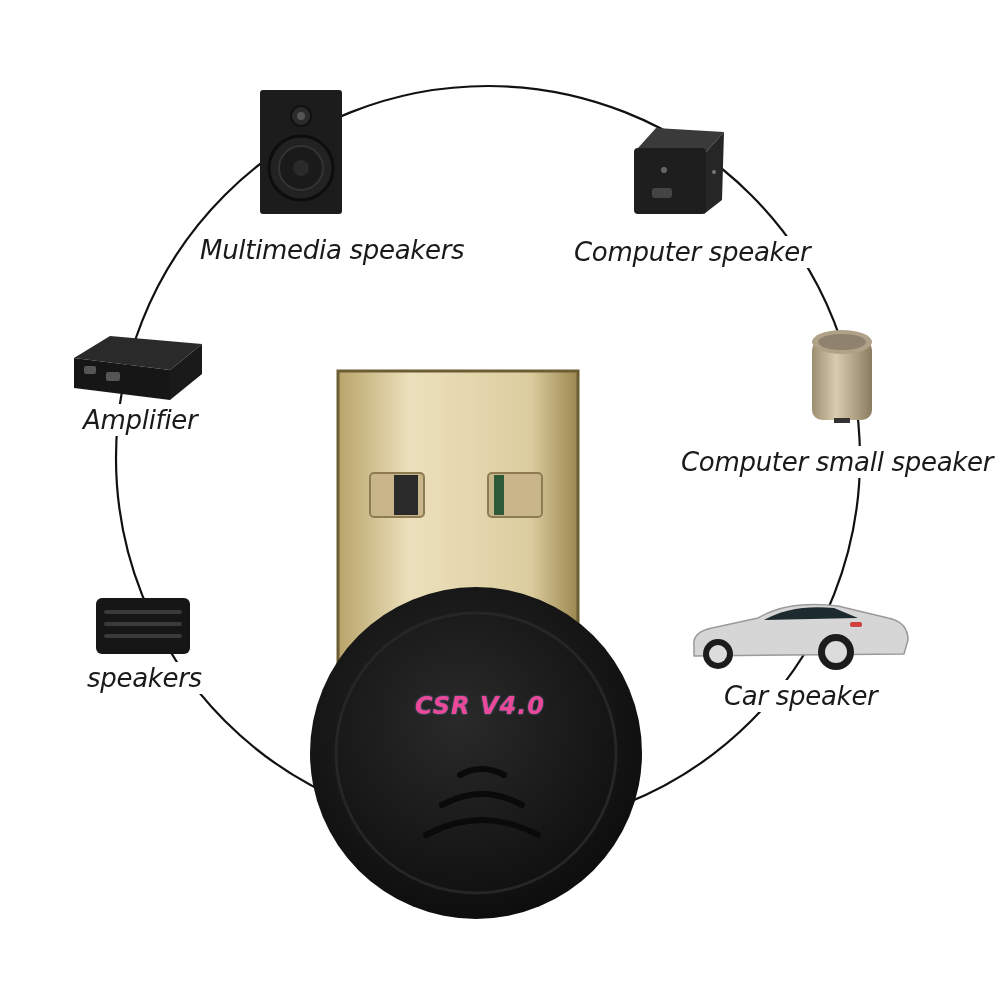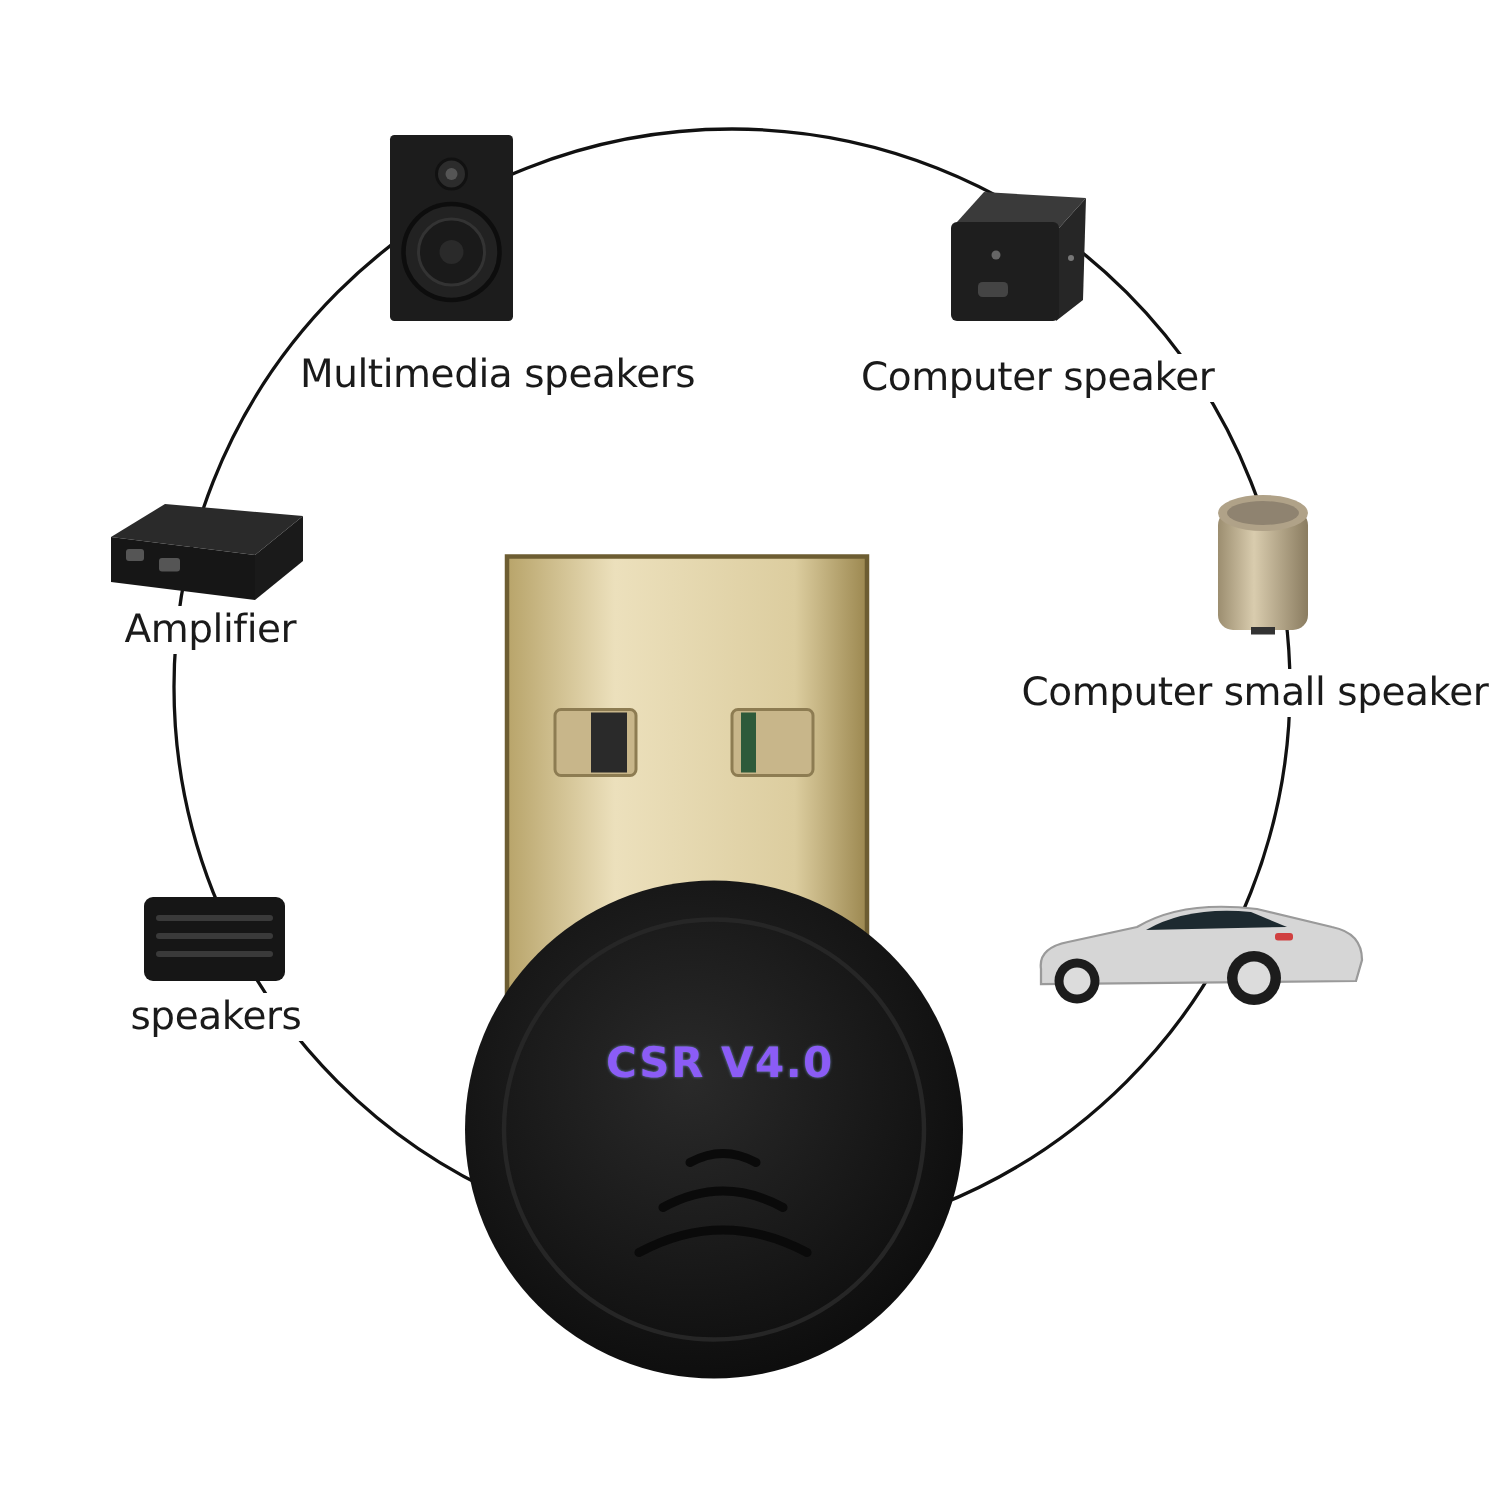--- a/index.html
+++ b/index.html
@@ -1,25 +1,25 @@
 <!DOCTYPE html>
 <html><head>
   <meta charset="utf-8">
   <style>
     html, body { margin: 0; padding: 0; background: #ffffff; }
     body { width: 1001px; height: 1001px; position: relative; overflow: hidden;
            font-family: "DejaVu Sans", sans-serif; }
-    .stage { position: absolute; left: 0; top: 0; width: 1001px; height: 1001px; }
+    .stage { position: absolute; left: 0; top: 0; width: 1001px; height: 1001px; font-style: italic; }
     .ring { position: absolute; left: 0; top: 0; }
     .label { position: absolute; font-size: 26px; color: #1a1a1a; white-space: nowrap;
              letter-spacing: -0.3px; background: #fff; padding: 0 3px; line-height: 32px; }
     .device { position: absolute; }
     .dongle { position: absolute; left: 310px; top: 365px; width: 340px; height: 560px; }
     .cap-text { position: absolute; left: 0; width: 100%; top: 327px; text-align: center;
-                font-size: 28px; color: #8b5cf6; font-weight: bold; letter-spacing: 1px;
+                font-size: 24px; color: #ec4899; font-weight: bold; letter-spacing: 1px;
                 text-shadow: 0 0 2px #6d86b8; }
   </style>
 </head>
 <body>
 
 <div class="stage">
 
   <svg class="ring" width="1001" height="1001">
     <circle cx="488" cy="458" r="372" fill="none" stroke="#111" stroke-width="2.2"></circle>
   </svg>
@@ -90,20 +90,21 @@
     <svg width="224" height="76">
       <path d="M6,50 Q4,36 24,32 L70,22 Q100,4 150,10 L200,22 Q220,26 220,44 L216,58 L6,60 Z" fill="#d6d6d6" stroke="#9a9a9a" stroke-width="1.5"></path>
       <path d="M76,24 Q104,8 146,12 L170,22 Z" fill="#1d2a30"></path>
       <rect x="162" y="26" width="12" height="5" rx="2" fill="#d04040"></rect>
       <circle cx="30" cy="58" r="15" fill="#1c1c1c"></circle>
       <circle cx="30" cy="58" r="9" fill="#dcdcdc"></circle>
       <circle cx="148" cy="56" r="18" fill="#1c1c1c"></circle>
       <circle cx="148" cy="56" r="11" fill="#dcdcdc"></circle>
     </svg>
   </div>
+  <div class="label" style="left:721px;top:680px;">Car speaker</div>
 
   <div class="dongle">
     <svg width="340" height="560">
       <defs>
         <linearGradient id="plug" x1="0" x2="1">
           <stop offset="0" stop-color="#b8a46a"></stop>
           <stop offset="0.3" stop-color="#ece0bc"></stop>
           <stop offset="0.8" stop-color="#dccd9f"></stop>
           <stop offset="1" stop-color="#9c8850"></stop>
         </linearGradient>

